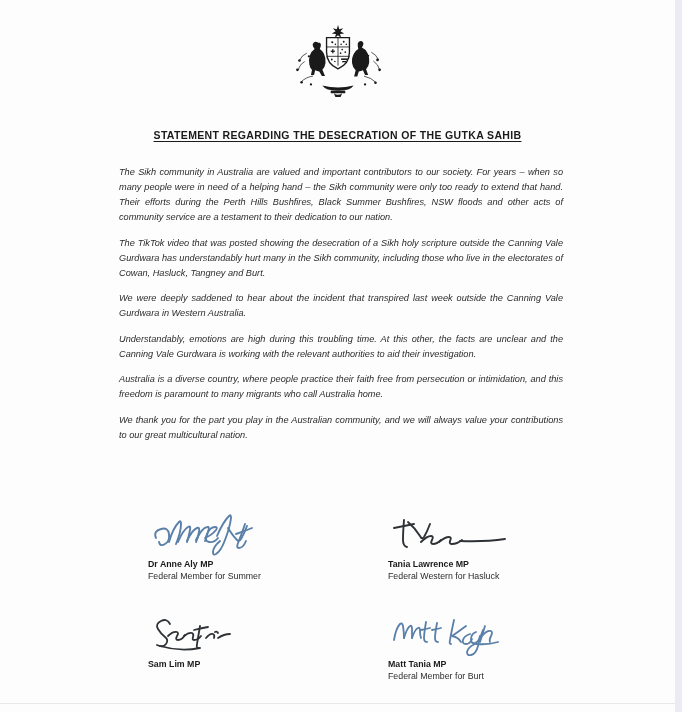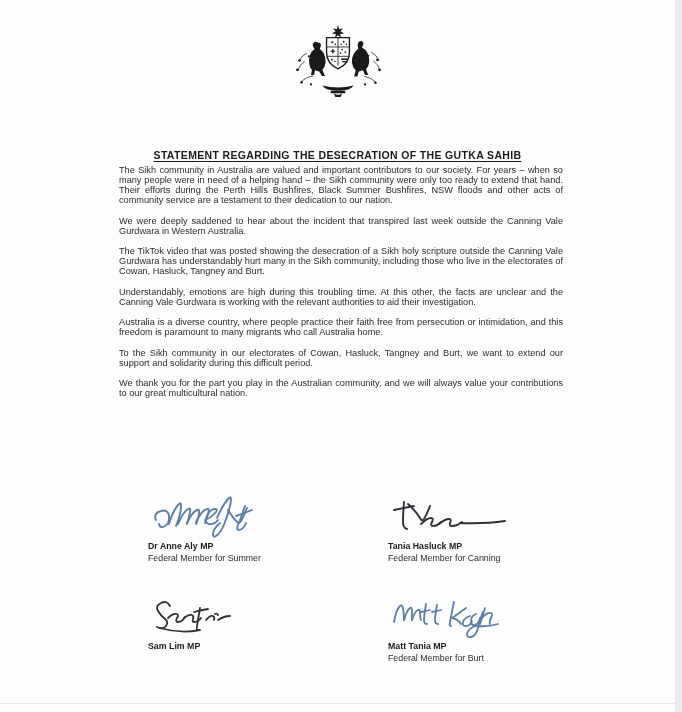--- a/index.html
+++ b/index.html
@@ -71,43 +71,43 @@
     left: 0;
     top: 129px;
     width: 675px;
     text-align: center;
     font-size: 10.5px;
     font-weight: bold;
     letter-spacing: 0.35px;
     color: #1b1b1b;
     text-decoration: underline;
     text-underline-offset: 2px;
-    margin-top: 20px;
   }
 
   
   #body-col {
     position: absolute;
     left: 119px;
     top: 165px;
     width: 444px;
   }
   .para {
     font-size: 9.2px;
-    line-height: 10px;
+    line-height: 15px;
     color: #2b2b2b;
     text-align: justify;
     margin: 0 0 10.5px 0;
+    font-style: italic;
   }
 
   
   #sig-grid {
     position: absolute;
     left: 148px;
-    top: 494px;
+    top: 512px;
     width: 420px;
     display: grid;
     grid-template-columns: 240px 180px;
     grid-template-rows: 100px 100px;
   }
   .sig-block {
     position: relative;
   }
   .sig-mark {
     height: 46px;
@@ -189,25 +189,24 @@
         <path d="M86 132 h28 v5 h-28 Z"></path>
         <path d="M92 137 q8 6 16 0 l-3 7 h-10 Z"></path>
       </g>
     </svg>
   </div>
 
   <div id="doc-title">STATEMENT REGARDING THE DESECRATION OF THE GUTKA SAHIB</div>
 
   <div id="body-col">
     <p class="para">The Sikh community in Australia are valued and important contributors to our society. For years – when so many people were in need of a helping hand – the Sikh community were only too ready to extend that hand. Their efforts during the Perth Hills Bushfires, Black Summer Bushfires, NSW floods and other acts of community service are a testament to their dedication to our nation.</p>
+    <p class="para">The TikTok video that was posted showing the desecration of a Sikh holy scripture outside the Canning Vale Gurdwara has understandably hurt many in the Sikh community, including those who live in the electorates of Cowan, Hasluck, Tangney and Burt.</p>
     <p class="para">We were deeply saddened to hear about the incident that transpired last week outside the Canning Vale Gurdwara in Western Australia.</p>
-    <p class="para">The TikTok video that was posted showing the desecration of a Sikh holy scripture outside the Canning Vale Gurdwara has understandably hurt many in the Sikh community, including those who live in the electorates of Cowan, Hasluck, Tangney and Burt.</p>
     <p class="para">Understandably, emotions are high during this troubling time. At this other, the facts are unclear and the Canning Vale Gurdwara is working with the relevant authorities to aid their investigation.</p>
     <p class="para">Australia is a diverse country, where people practice their faith free from persecution or intimidation, and this freedom is paramount to many migrants who call Australia home.</p>
-    <p class="para">To the Sikh community in our electorates of Cowan, Hasluck, Tangney and Burt, we want to extend our support and solidarity during this difficult period.</p>
     <p class="para">We thank you for the part you play in the Australian community, and we will always value your contributions to our great multicultural nation.</p>
   </div>
 
   <div id="sig-grid">
 
     <div class="sig-block">
       <svg class="sig-mark" viewBox="0 0 170 46">
         <g fill="none" stroke="#5a7fa8" stroke-width="1.9" stroke-linecap="round" stroke-linejoin="round">
           <path d="M8 26 q-3 -7 5 -9 q7 -2 8 5 q1 7 -4 10 q-5 3 -6 -2"></path>
           <path d="M21 30 q4 -14 10 -20 q2 -2 2 2 q0 8 -5 20"></path>
@@ -229,22 +228,22 @@
       <svg class="sig-mark" viewBox="0 0 170 46">
         <g fill="none" stroke="#2e3236" stroke-width="1.9" stroke-linecap="round" stroke-linejoin="round">
           <path d="M6 16 q10 -2 20 -4"></path>
           <path d="M16 8 q-1 12 -1 20 q0 6 4 7"></path>
           <path d="M20 10 q7 6 12 14 q2 4 4 1 q3 -5 6 -13"></path>
           <path d="M33 30 q6 -6 10 -6 q3 0 1 4 q-2 4 1 4 q4 0 8 -4"></path>
           <path d="M51 30 q6 -5 10 -5 q3 0 1 4 q-1 3 2 3 q5 0 10 -4"></path>
           <path d="M72 29 q25 1 45 -2"></path>
         </g>
       </svg>
-      <div class="sig-name">Tania Hasluck MP</div>
-      <div class="sig-role">Federal Member for Canning</div>
+      <div class="sig-name">Tania Lawrence MP</div>
+      <div class="sig-role">Federal Western for Hasluck</div>
     </div>
 
     <div class="sig-block">
       <svg class="sig-mark" viewBox="0 0 170 46">
         <g fill="none" stroke="#2e3236" stroke-width="1.8" stroke-linecap="round" stroke-linejoin="round">
           <path d="M22 12 q-3 -6 -9 -3 q-6 3 -3 8 q3 5 7 8 q4 3 1 7 q-3 4 -9 1"></path>
           <path d="M20 24 q5 -5 9 -4 q2 1 0 4 q-2 4 1 4 q4 0 7 -5"></path>
           <path d="M36 24 q5 -4 8 -3 q2 1 1 4 q-1 3 1 3 q4 0 7 -4"></path>
           <path d="M52 14 q-2 12 -3 18 q-1 5 2 4"></path>
           <path d="M46 18 q8 -2 14 -3"></path>

